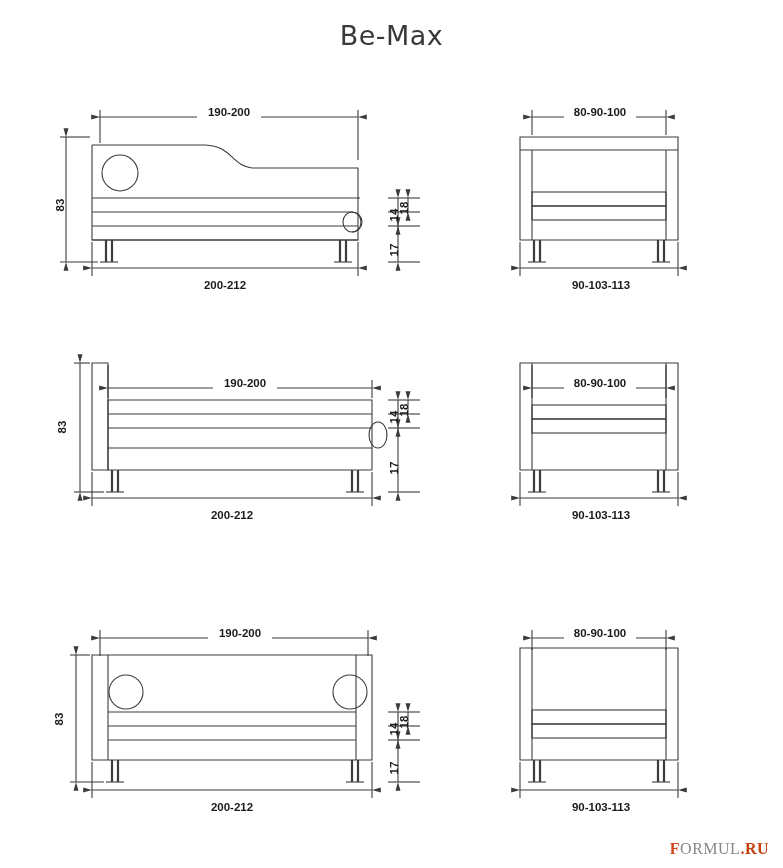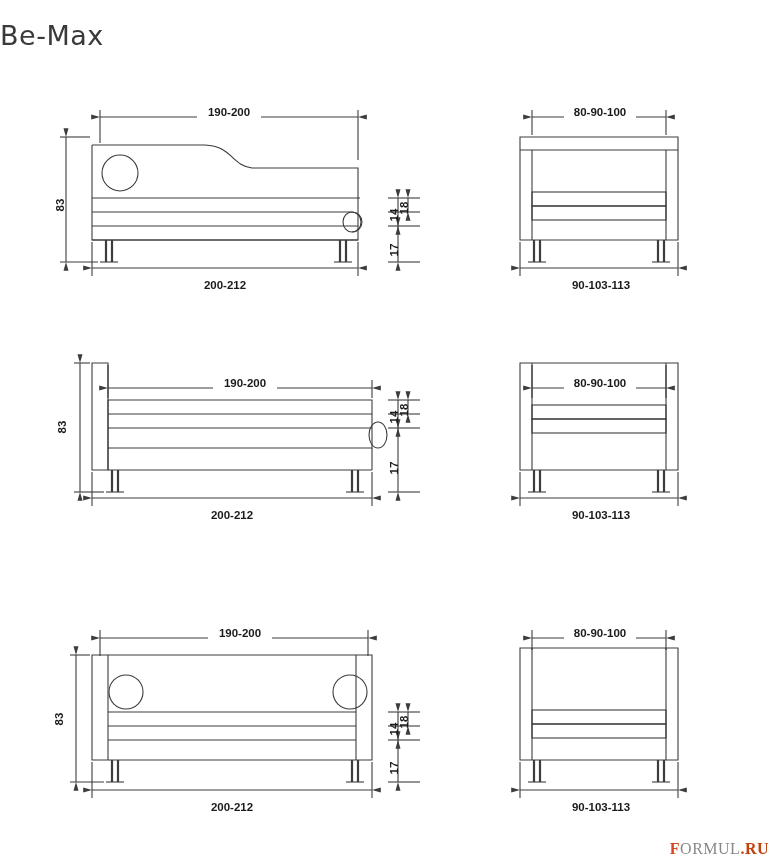--- a/index.html
+++ b/index.html
@@ -17,21 +17,21 @@
   #page {
     position: relative;
     width: 783px;
     height: 868px;
   }
   .title {
     position: absolute;
     top: 20px;
     left: 0;
     width: 783px;
-    text-align: left;
+    text-align: center;
     font-size: 27px;
     color: #3a3a3a;
     letter-spacing: 0.5px;
     font-family: "DejaVu Sans", sans-serif;
   }
   svg.drawing {
     position: absolute;
     top: 0;
     left: 0;
     width: 783px;

